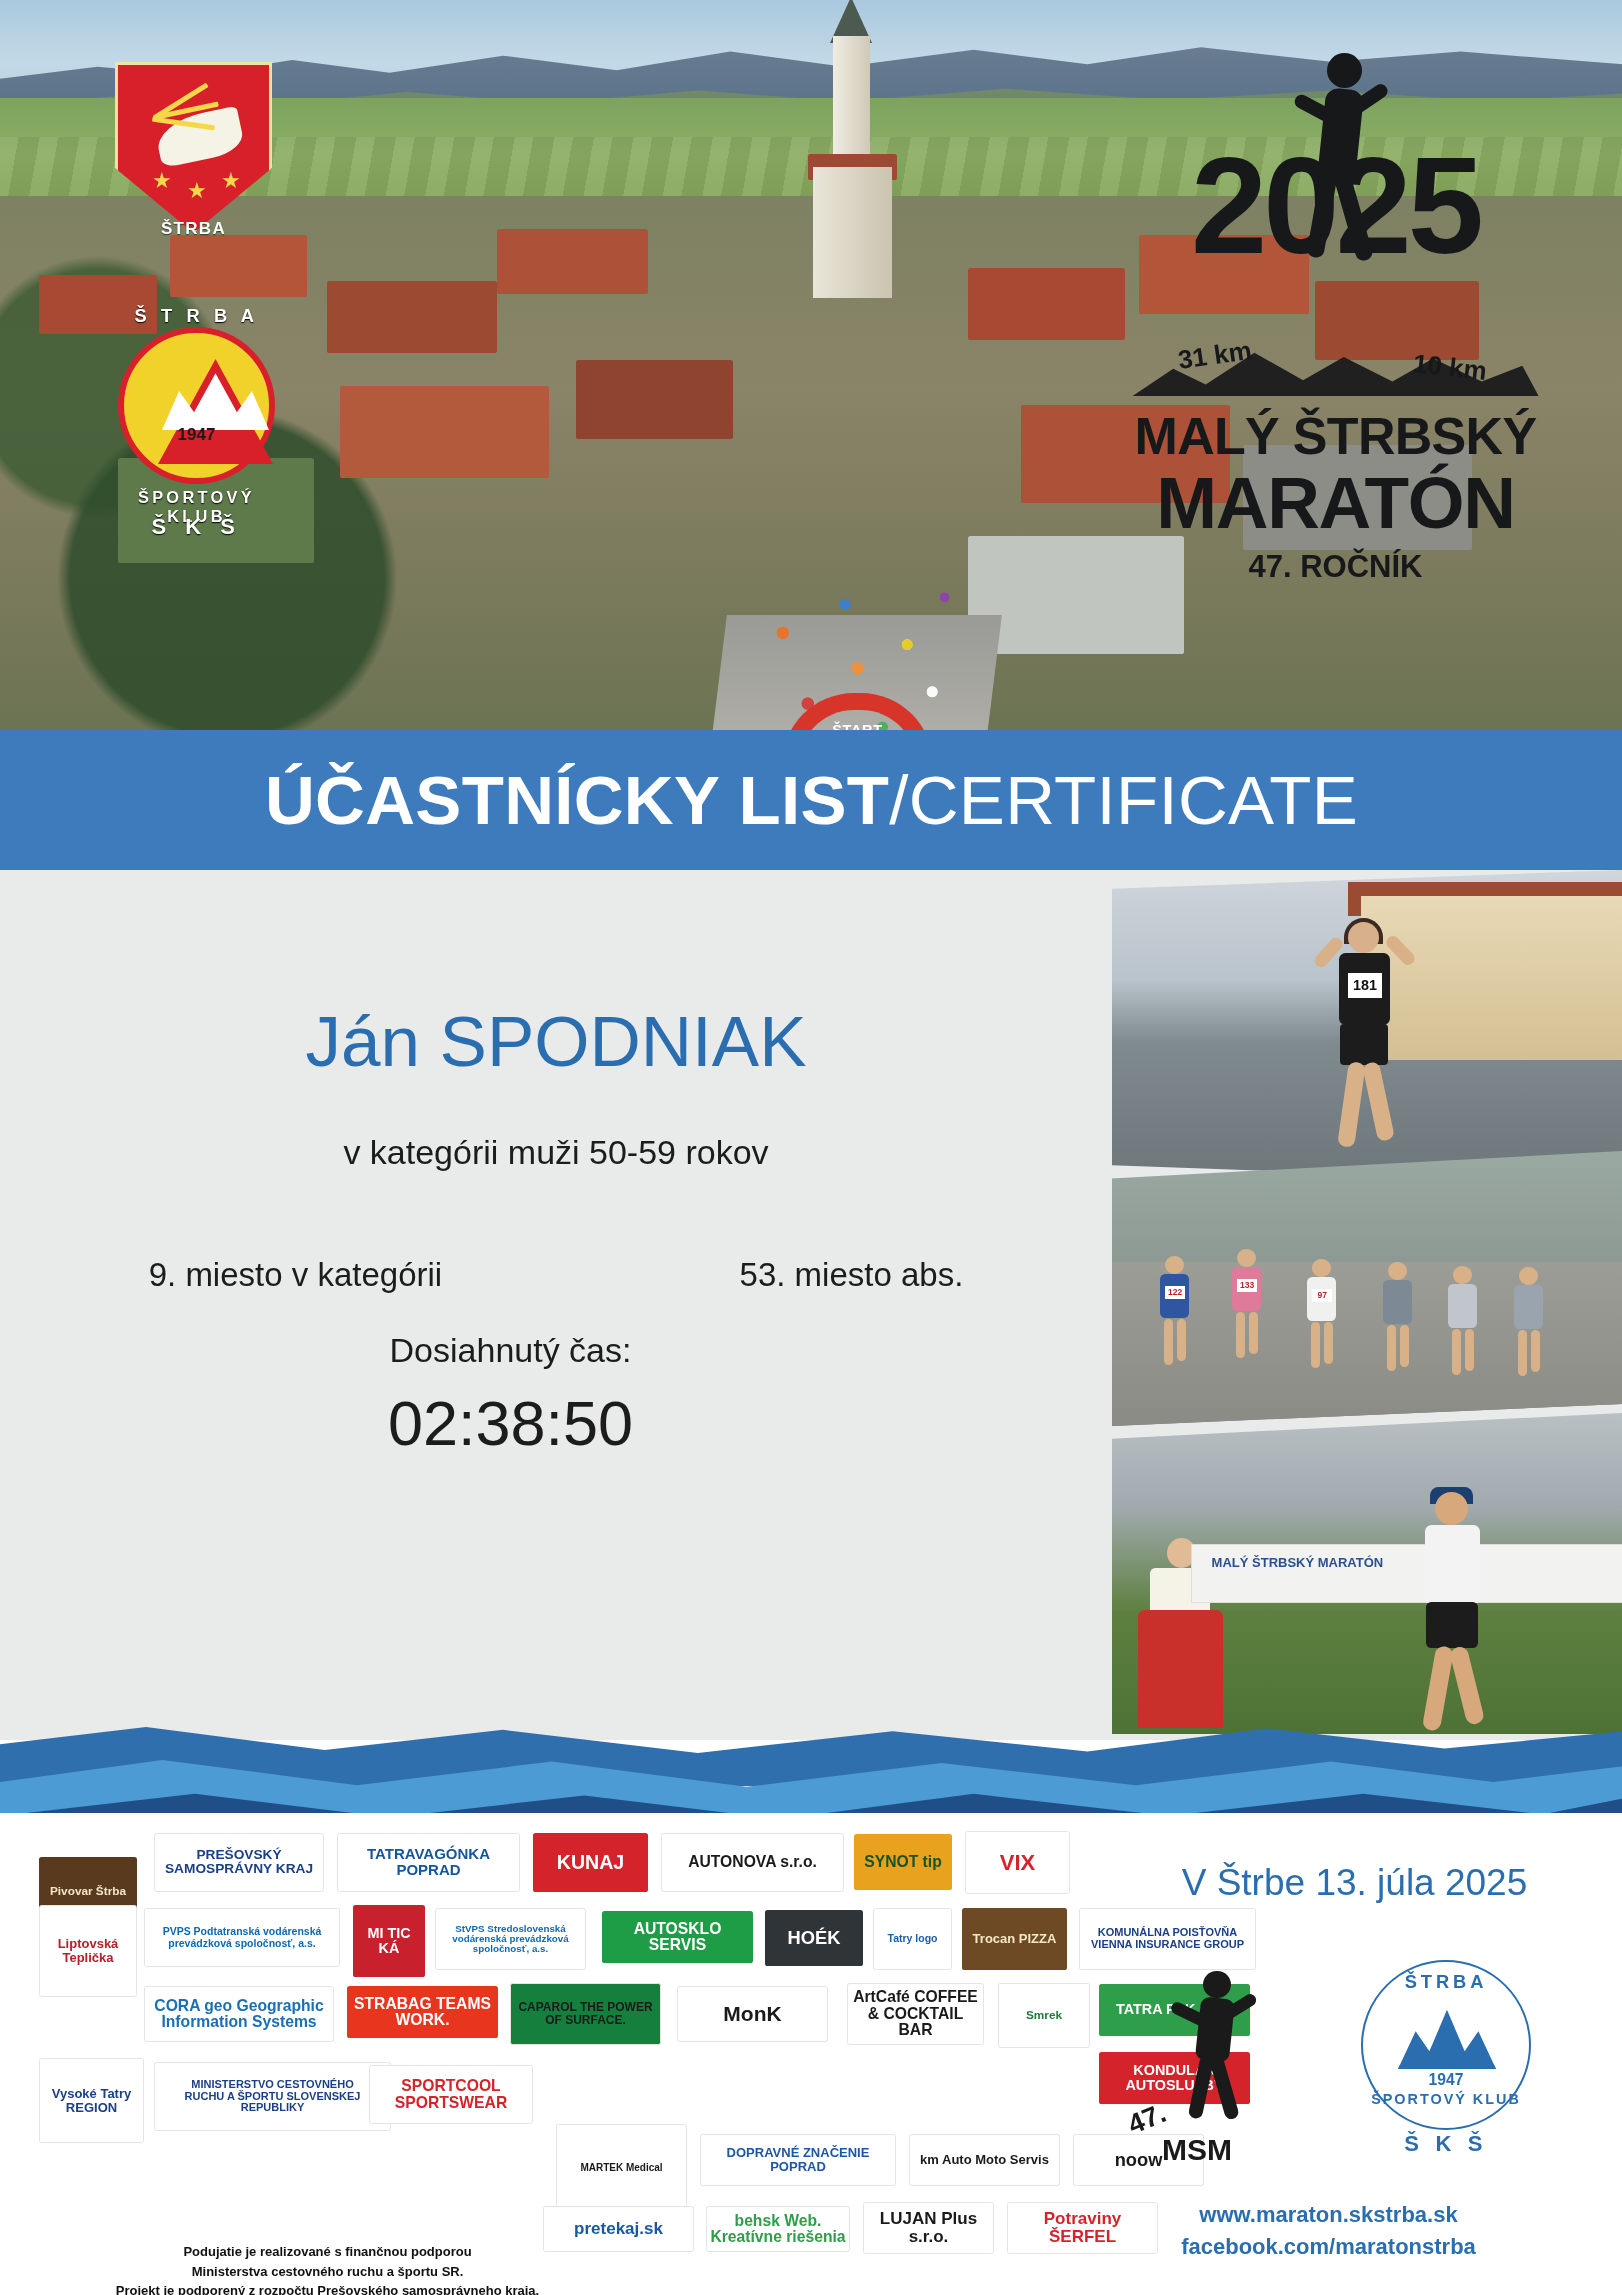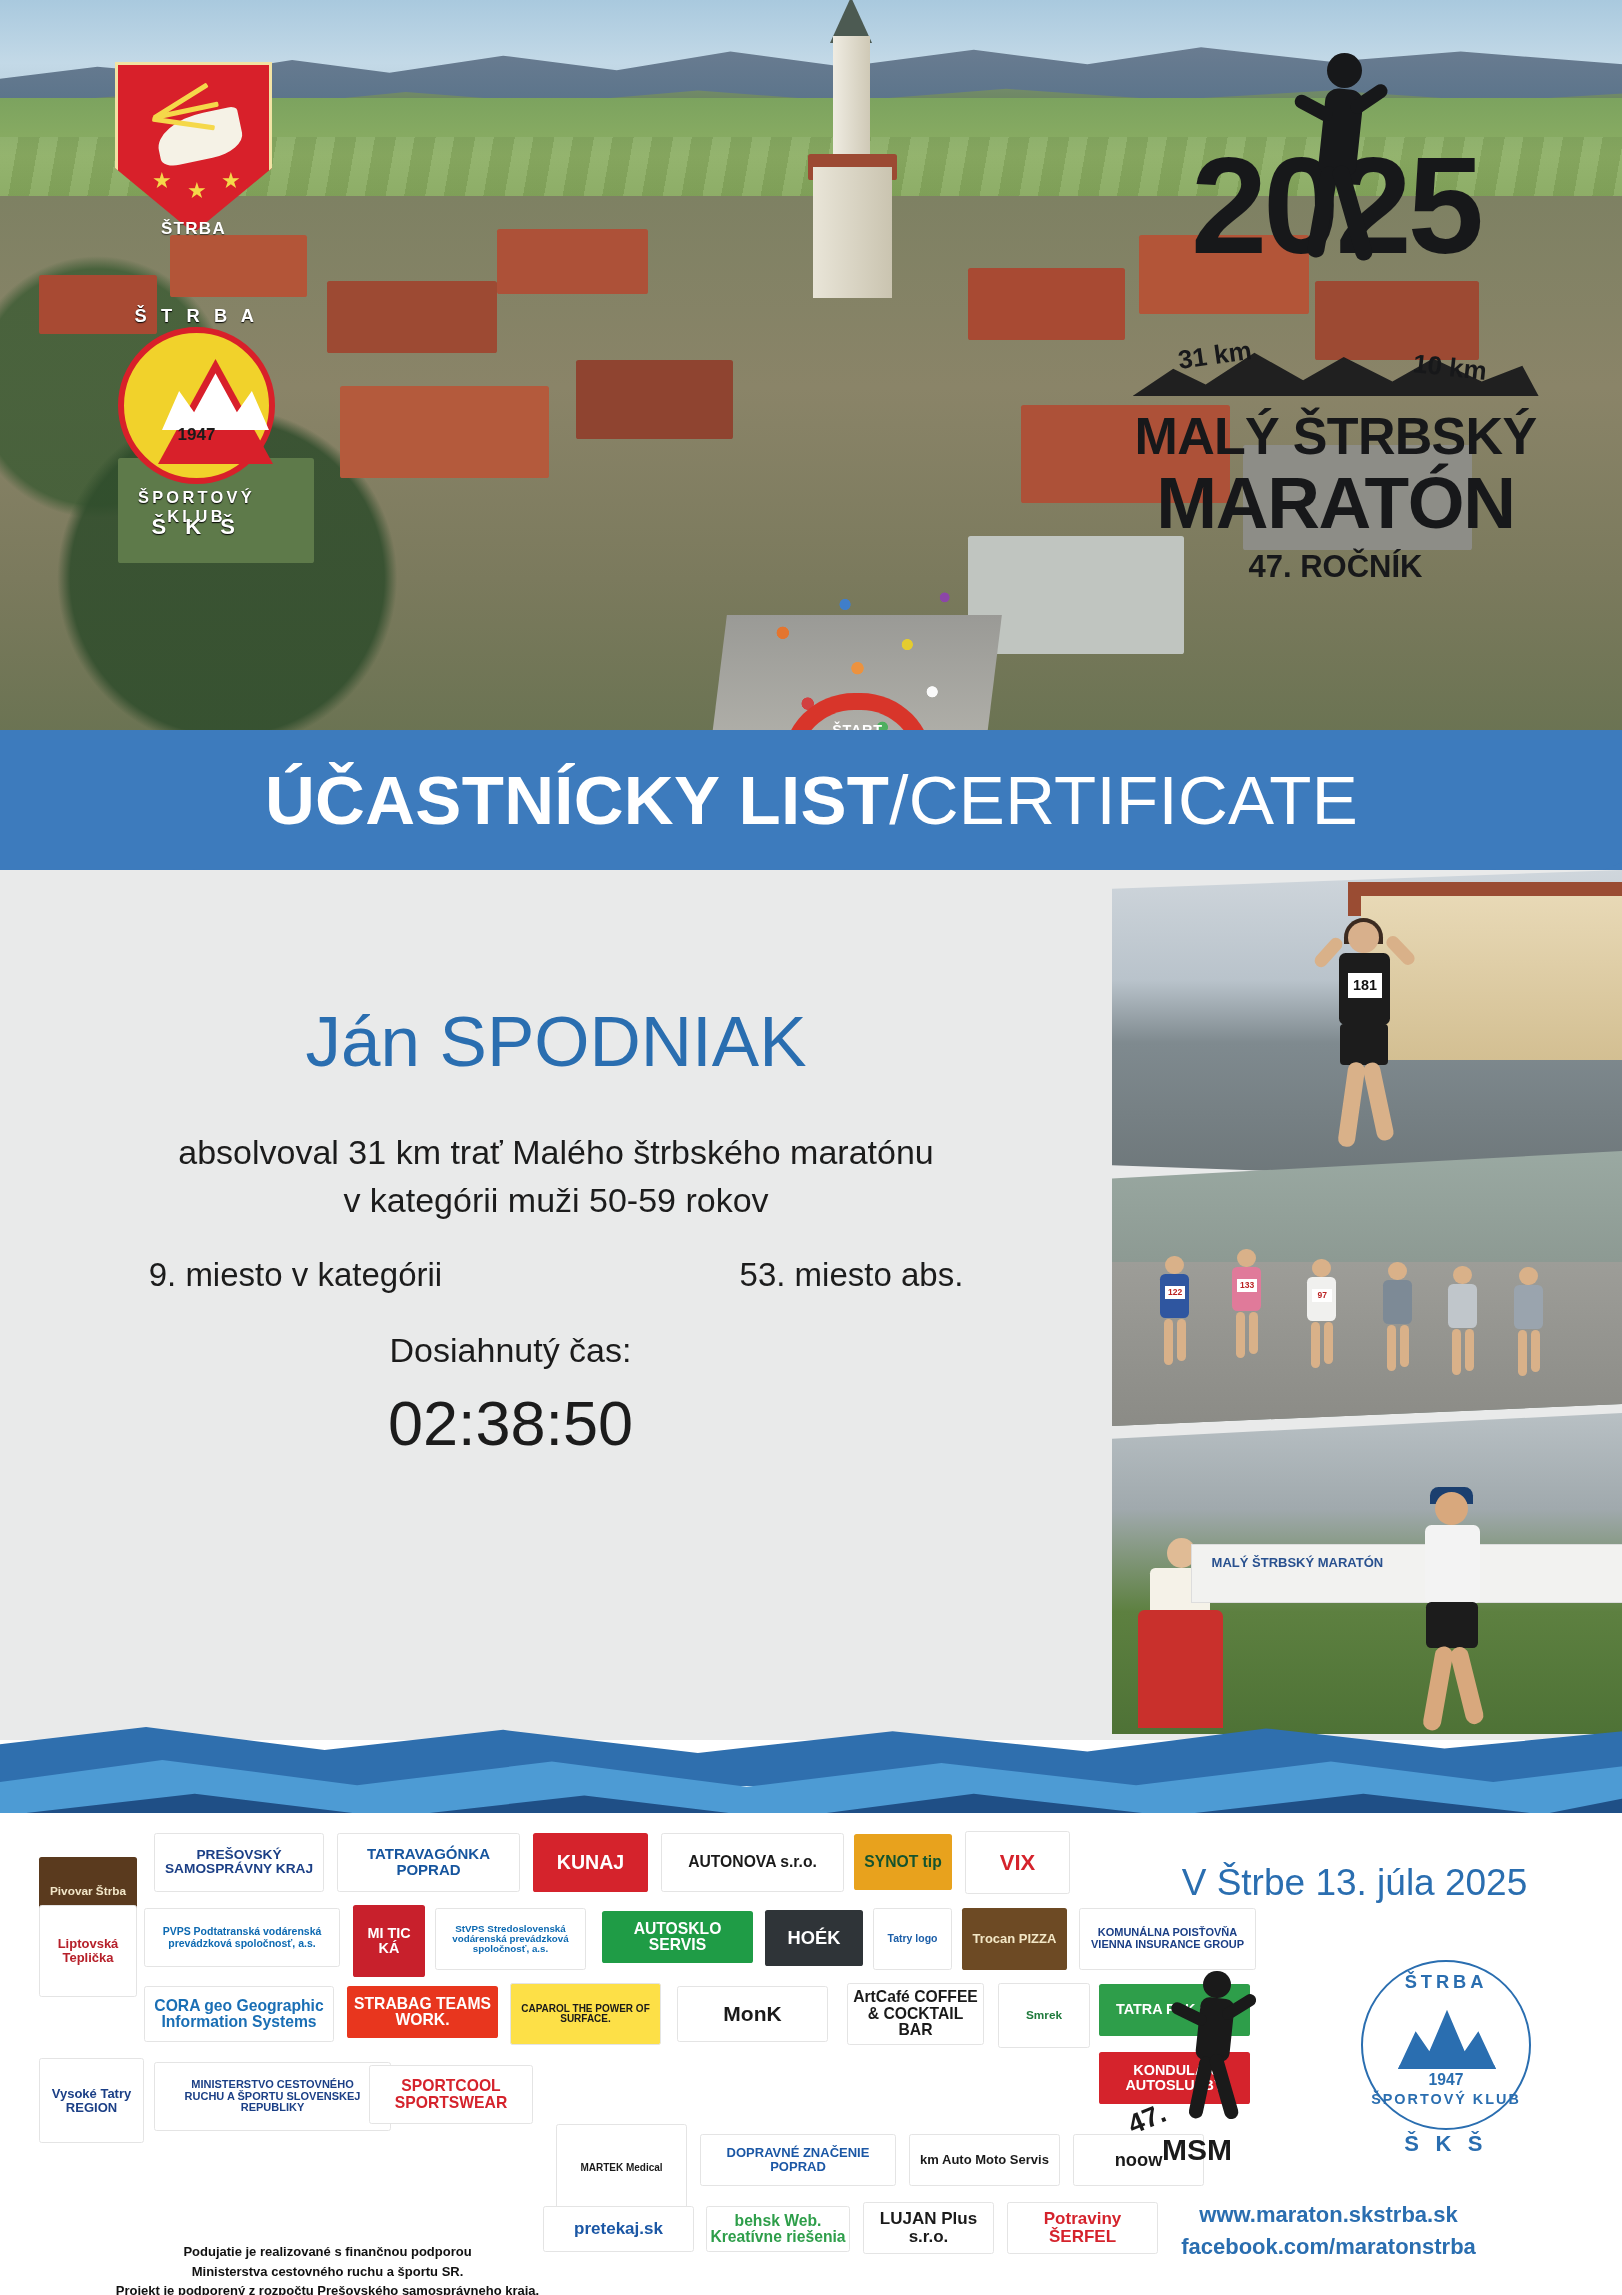--- a/index.html
+++ b/index.html
@@ -504,21 +504,20 @@
   <div class="title-band">
     <span class="t1">ÚČASTNÍCKY LIST</span>
     <span class="t2"> / </span>
     <span class="t2">CERTIFICATE</span>
   </div>
   <div class="band-zig"></div>
 
   <div class="body-area">
     <div class="name">Ján SPODNIAK</div>
     <div class="desc">
-      <div>absolvoval 31 km trať Malého štrbského maratónu</div>
       <div>v kategórii muži 50-59 rokov</div>
     </div>
     <div class="places">
       <div>9. miesto v kategórii</div>
       <div>53. miesto abs.</div>
     </div>
     <div class="time-label">Dosiahnutý čas:</div>
     <div class="time-value">02:38:50</div>
   </div>
 
@@ -617,21 +616,21 @@
         <div class="logo" style="left: 105px; top: 82px; width: 196px; height: 59px; background: rgb(255, 255, 255); color: rgb(13, 106, 178); font-size: 10.5px; padding: 2.6px; border: 0.7px solid rgb(228, 228, 228);">PVPS Podtatranská vodárenská prevádzková spoločnosť, a.s.</div>
         <div class="logo" style="left: 314px; top: 79px; width: 72px; height: 72px; background: rgb(200, 32, 44); color: rgb(255, 255, 255); font-size: 14.4px; padding: 2.6px;">MI TIC KÁ</div>
         <div class="logo" style="left: 396px; top: 82px; width: 151px; height: 62px; background: rgb(255, 255, 255); color: rgb(13, 106, 178); font-size: 9.8px; padding: 2.6px; border: 0.7px solid rgb(228, 228, 228);">StVPS Stredoslovenská vodárenská prevádzková spoločnosť, a.s.</div>
         <div class="logo" style="left: 563px; top: 85px; width: 151px; height: 52px; background: rgb(31, 156, 70); color: rgb(255, 255, 255); font-size: 15.7px; padding: 2.6px;">AUTOSKLO SERVIS</div>
         <div class="logo" style="left: 726px; top: 84px; width: 98px; height: 56px; background: rgb(47, 52, 56); color: rgb(255, 255, 255); font-size: 18.3px; padding: 2.6px;">HOÉK</div>
         <div class="logo" style="left: 834px; top: 82px; width: 79px; height: 62px; background: rgb(255, 255, 255); color: rgb(27, 94, 168); font-size: 10.5px; padding: 2.6px; border: 0.7px solid rgb(228, 228, 228);">Tatry logo</div>
         <div class="logo" style="left: 923px; top: 82px; width: 105px; height: 62px; background: rgb(109, 74, 36); color: rgb(243, 231, 198); font-size: 13px; padding: 2.6px;">Trocan PIZZA</div>
         <div class="logo" style="left: 1040px; top: 82px; width: 177px; height: 62px; background: rgb(255, 255, 255); color: rgb(27, 63, 134); font-size: 11px; padding: 2.6px; border: 0.7px solid rgb(228, 228, 228);">KOMUNÁLNA POISŤOVŇA VIENNA INSURANCE GROUP</div>
         <div class="logo" style="left: 105px; top: 160px; width: 190px; height: 56px; background: rgb(255, 255, 255); color: rgb(26, 111, 181); font-size: 15.7px; padding: 2.6px; border: 0.7px solid rgb(228, 228, 228);">CORA geo Geographic Information Systems</div>
         <div class="logo" style="left: 308px; top: 160px; width: 151px; height: 52px; background: rgb(232, 54, 30); color: rgb(255, 255, 255); font-size: 15.7px; padding: 2.6px;">STRABAG TEAMS WORK.</div>
-        <div class="logo" style="left: 471px; top: 157px; width: 151px; height: 62px; background: #fde047; color: rgb(26, 26, 26); font-size: 10px; padding: 2.6px; border: 0.7px solid rgb(228, 228, 228);">CAPAROL THE POWER OF SURFACE.</div>
+        <div class="logo" style="left: 471px; top: 157px; width: 151px; height: 62px; background: #15803d; color: rgb(26, 26, 26); font-size: 12px; padding: 2.6px; border: 0.7px solid rgb(228, 228, 228);">CAPAROL THE POWER OF SURFACE.</div>
         <div class="logo" style="left: 638px; top: 160px; width: 151px; height: 56px; background: rgb(255, 255, 255); color: rgb(26, 26, 26); font-size: 21px; padding: 2.6px; border: 0.7px solid rgb(228, 228, 228);">MonK</div>
         <div class="logo" style="left: 808px; top: 157px; width: 137px; height: 62px; background: rgb(255, 255, 255); color: rgb(26, 26, 26); font-size: 15.7px; padding: 2.6px; border: 0.7px solid rgb(228, 228, 228);">ArtCafé COFFEE &amp; COCKTAIL BAR</div>
         <div class="logo" style="left: 959px; top: 157px; width: 92px; height: 65px; background: rgb(255, 255, 255); color: rgb(31, 122, 60); font-size: 11.8px; padding: 2.6px; border: 0.7px solid rgb(228, 228, 228);">Smrek</div>
         <div class="logo" style="left: 1060px; top: 158px; width: 151px; height: 52px; background: rgb(46, 158, 74); color: rgb(255, 255, 255); font-size: 14.4px; padding: 2.6px;">TATRA PAK s.r.o.</div>
         <div class="logo" style="left: 0px; top: 232px; width: 105px; height: 85px; background: rgb(255, 255, 255); color: rgb(27, 63, 134); font-size: 13px; padding: 2.6px; border: 0.7px solid rgb(228, 228, 228);">Vysoké Tatry REGION</div>
         <div class="logo" style="left: 115px; top: 236px; width: 237px; height: 69px; background: rgb(255, 255, 255); color: rgb(27, 63, 134); font-size: 11px; padding: 20px; border: 0.7px solid rgb(228, 228, 228);">MINISTERSTVO CESTOVNÉHO RUCHU A ŠPORTU SLOVENSKEJ REPUBLIKY</div>
         <div class="logo" style="left: 330px; top: 239px; width: 164px; height: 59px; background: rgb(255, 255, 255); color: rgb(213, 35, 44); font-size: 15.7px; padding: 2.6px; border: 0.7px solid rgb(228, 228, 228);">SPORTCOOL SPORTSWEAR</div>
         <div class="logo" style="left: 1060px; top: 226px; width: 151px; height: 52px; background: rgb(213, 35, 44); color: rgb(255, 255, 255); font-size: 14.4px; padding: 2.6px;">KONDULÁK AUTOSLUŽBY</div>
         <div class="logo" style="left: 517px; top: 298px; width: 131px; height: 88px; background: rgb(255, 255, 255); color: rgb(26, 26, 26); font-size: 10px; padding: 2.6px; border: 0.7px solid rgb(228, 228, 228);">MARTEK Medical</div>
         <div class="logo" style="left: 661px; top: 308px; width: 196px; height: 52px; background: rgb(255, 255, 255); color: rgb(27, 87, 165); font-size: 13px; padding: 2.6px; border: 0.7px solid rgb(228, 228, 228);">DOPRAVNÉ ZNAČENIE POPRAD</div>

